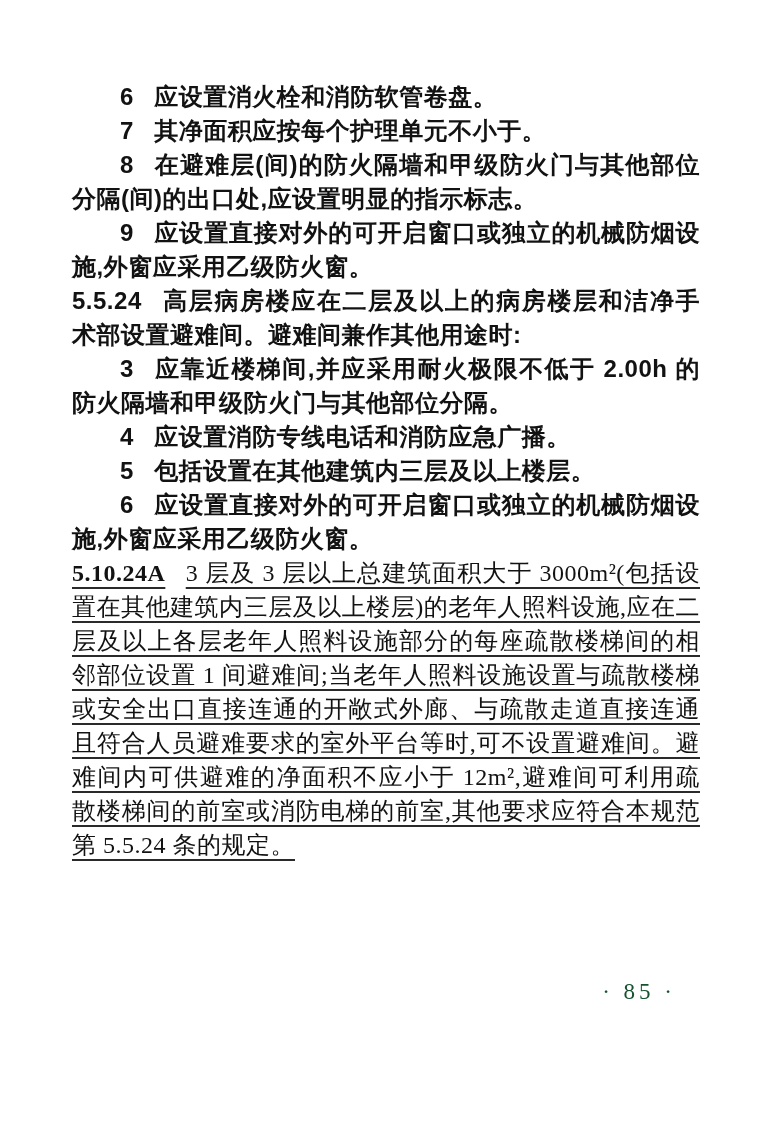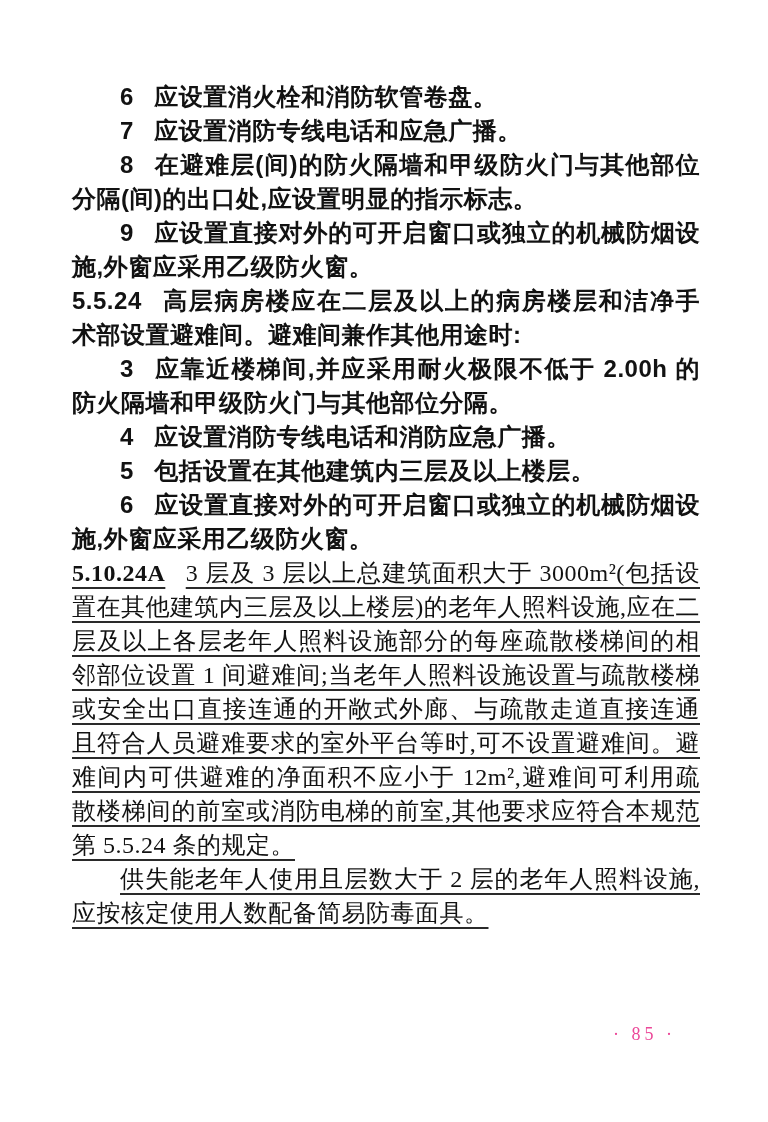--- a/index.html
+++ b/index.html
@@ -46,39 +46,38 @@
     text-decoration-thickness: 1.5px;
     text-underline-offset: 6px;
     text-decoration-color: #2a2a2a;
   }
   .clause-number {
     font-weight: 700;
     padding-right: 0.85em;
   }
   .page-number {
     position: absolute;
-    top: 1024px;
+    top: 979px;
     right: 92px;
     font-family: "Liberation Serif", "DejaVu Serif", serif;
-    font-size: 18px;
+    font-size: 23px;
     letter-spacing: 4px;
-    color: #ec4899;
+    color: #14532d;
   }
 </style>
 </head>
 <body>
 
 <div class="page">
   <div class="doc-body">
       <p class="para hei indent"><span class="clause-number">6</span><span>应设置消火栓和消防软管卷盘。</span></p>
-      <p class="para hei indent"><span class="clause-number">7</span><span>应设置消防专线电话和应急广播。</span></p>
+      <p class="para hei indent"><span class="clause-number">7</span><span>其净面积应按每个护理单元不小于。</span></p>
       <p class="para hei indent"><span class="clause-number">8</span><span>在避难层(间)的防火隔墙和甲级防火门与其他部位分隔(间)的出口处,应设置明显的指示标志。</span></p>
       <p class="para hei indent"><span class="clause-number">9</span><span>应设置直接对外的可开启窗口或独立的机械防烟设施,外窗应采用乙级防火窗。</span></p>
       <p class="para hei"><span class="clause-number">5.5.24</span><span>高层病房楼应在二层及以上的病房楼层和洁净手术部设置避难间。避难间兼作其他用途时:</span></p>
       <p class="para hei indent"><span class="clause-number">3</span><span>应靠近楼梯间,并应采用耐火极限不低于 2.00h 的防火隔墙和甲级防火门与其他部位分隔。</span></p>
       <p class="para hei indent"><span class="clause-number">4</span><span>应设置消防专线电话和消防应急广播。</span></p>
       <p class="para hei indent"><span class="clause-number">5</span><span>包括设置在其他建筑内三层及以上楼层。</span></p>
       <p class="para hei indent"><span class="clause-number">6</span><span>应设置直接对外的可开启窗口或独立的机械防烟设施,外窗应采用乙级防火窗。</span></p>
       <p class="para song underline"><span class="clause-number">5.10.24A</span><span>3 层及 3 层以上总建筑面积大于 3000m²(包括设置在其他建筑内三层及以上楼层)的老年人照料设施,应在二层及以上各层老年人照料设施部分的每座疏散楼梯间的相邻部位设置 1 间避难间;当老年人照料设施设置与疏散楼梯或安全出口直接连通的开敞式外廊、与疏散走道直接连通且符合人员避难要求的室外平台等时,可不设置避难间。避难间内可供避难的净面积不应小于 12m²,避难间可利用疏散楼梯间的前室或消防电梯的前室,其他要求应符合本规范第 5.5.24 条的规定。</span></p>
-      <p class="para song indent underline"><span>供失能老年人使用且层数大于 2 层的老年人照料设施,应按核定使用人数配备简易防毒面具。</span></p>
     </div>
   <div class="page-number">· 85 ·</div>
 </div>
 
 </body></html>

